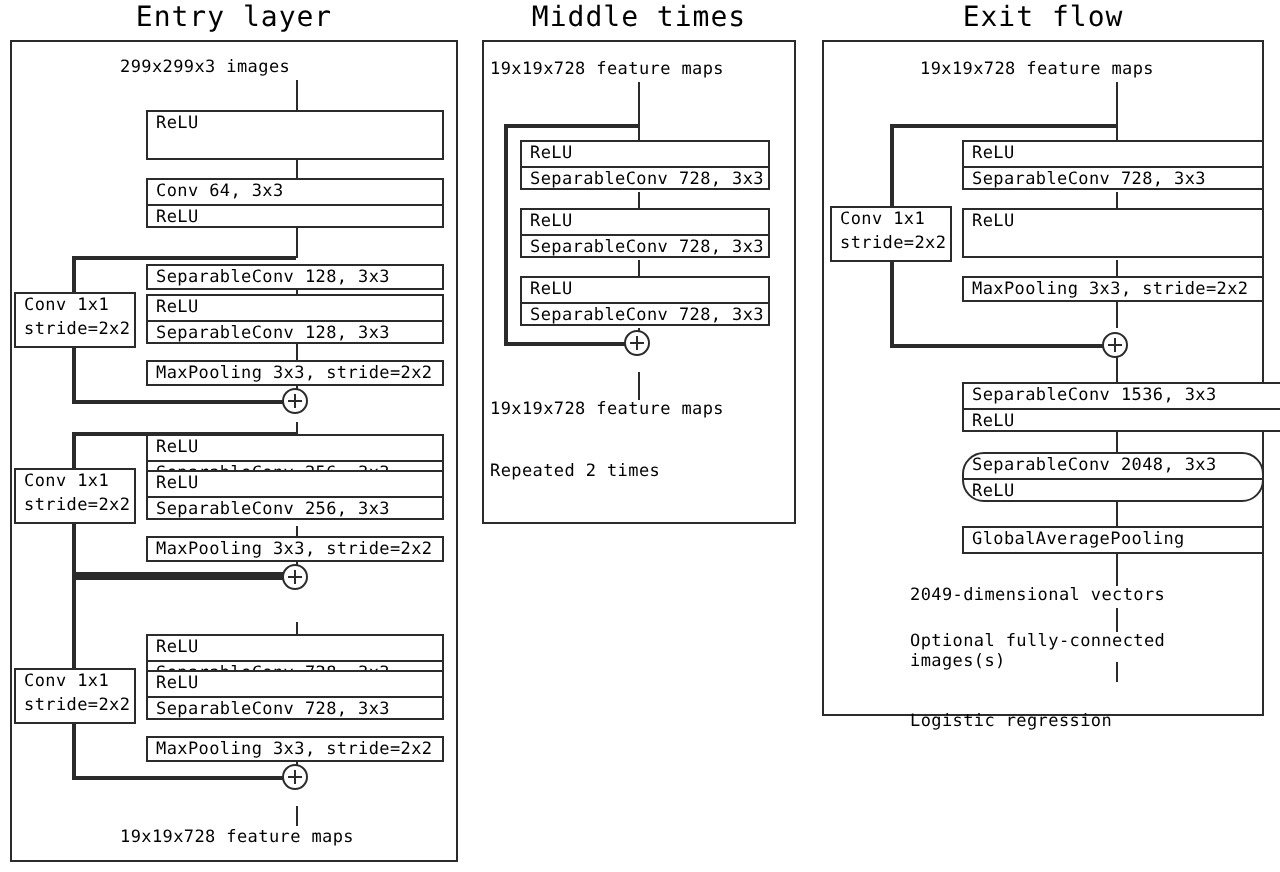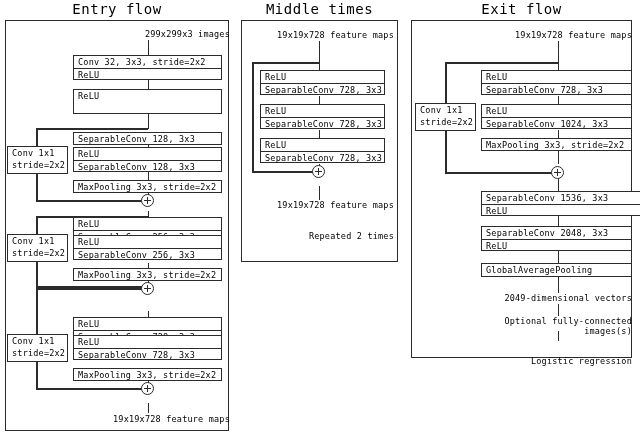--- a/index.html
+++ b/index.html
@@ -3,38 +3,38 @@
 <meta charset="utf-8">
 <style>
   html,body{margin:0;padding:0;background:#ffffff;}
   body{
     width:640px;height:436px;position:relative;overflow:hidden;
     font-family:"DejaVu Sans Mono","Liberation Mono",monospace;
     color:#000000;
   }
   .panel{position:absolute;border:1.5px solid #2b2b2b;background:#ffffff;box-sizing:border-box;}
   .title{position:absolute;font-size:14px;letter-spacing:.5px;text-align:center;white-space:nowrap;}
-  .note{position:absolute;font-size:8.5px;white-space:nowrap;text-align:right;letter-spacing:.2px;}
+  .note{position:absolute;font-size:8.5px;white-space:nowrap;text-align:left;letter-spacing:.2px;}
   .stack{position:absolute;box-sizing:border-box;border:1.2px solid #2b2b2b;background:#fff;}
   .stack > .row{box-sizing:border-box;font-size:8.5px;line-height:12px;height:12px;padding:0 0 0 4px;
        white-space:nowrap;letter-spacing:.2px;overflow:hidden;}
   .stack > .row + .row{border-top:1.2px solid #2b2b2b;}
   
   .vline{position:absolute;width:1.6px;background:#2b2b2b;}
   .hline{position:absolute;height:1.6px;background:#2b2b2b;}
   .plus{position:absolute;width:13px;height:13px;border:1.3px solid #2b2b2b;border-radius:50%;
         background:#ffffff;box-sizing:border-box;}
   .plus:before,.plus:after{content:"";position:absolute;background:#2b2b2b;}
   .plus:before{left:2px;right:2px;top:5px;height:1.4px;}
   .plus:after{top:2px;bottom:2px;left:5px;width:1.4px;}
 </style>
 </head>
 <body>
 
-<div class="title" style="left:5px;top:1px;width:224px;">Entry flow</div>
+<div class="title" style="left:5px;top:1px;width:224px;">Entry layer</div>
 <div class="title" style="left:241px;top:1px;width:157px;">Middle times</div>
 <div class="title" style="left:411px;top:1px;width:221px;">Exit flow</div>
 
 <div class="panel" style="left:5px;top:20px;width:224px;height:411px;"></div>
 
 <div class="note" style="left:60px;top:29px;width:170px;">299x299x3 images</div>
 
 <div class="vline" style="left:147.5px;top:40px;height:16px;"></div>
 <div class="vline" style="left:147.5px;top:79px;height:11px;"></div>
 <div class="vline" style="left:147.5px;top:113px;height:16px;"></div>
@@ -70,24 +70,24 @@
 <div class="stack" style="left:7px;top:234px;width:61px;height:28px;">
   <div class="row">Conv 1x1</div>
   <div class="row" style="border-top:none;">stride=2x2</div>
 </div>
 <div class="stack" style="left:7px;top:334px;width:61px;height:28px;">
   <div class="row">Conv 1x1</div>
   <div class="row" style="border-top:none;">stride=2x2</div>
 </div>
 
 <div class="stack" style="left:73px;top:55px;width:149px;height:25px;">
-  <div class="row">Conv 32, 3x3, stride=2x2</div>
   <div class="row">ReLU</div>
 </div>
 <div class="stack" style="left:73px;top:89px;width:149px;height:25px;">
+  <div class="row">Conv 64, 3x3</div>
   <div class="row">ReLU</div>
 </div>
 <div class="stack" style="left:73px;top:132px;width:149px;height:13px;">
   <div class="row">SeparableConv 128, 3x3</div>
 </div>
 <div class="stack" style="left:73px;top:147px;width:149px;height:25px;">
   <div class="row">ReLU</div>
   <div class="row">SeparableConv 128, 3x3</div>
 </div>
 <div class="stack" style="left:73px;top:180px;width:149px;height:13px;">
@@ -177,33 +177,32 @@
   <div class="row">Conv 1x1</div>
   <div class="row" style="border-top:none;">stride=2x2</div>
 </div>
 
 <div class="stack" style="left:481px;top:70px;width:151px;height:25px;">
   <div class="row">ReLU</div>
   <div class="row">SeparableConv 728, 3x3</div>
 </div>
 <div class="stack" style="left:481px;top:104px;width:151px;height:25px;">
   <div class="row">ReLU</div>
-  <div class="row">SeparableConv 1024, 3x3</div>
 </div>
 <div class="stack" style="left:481px;top:138px;width:151px;height:13px;">
   <div class="row">MaxPooling 3x3, stride=2x2</div>
 </div>
 
 <div class="plus" style="left:551px;top:166px;"></div>
 
 <div class="stack" style="left:481px;top:191px;width:169px;height:25px;">
   <div class="row">SeparableConv 1536, 3x3</div>
   <div class="row">ReLU</div>
 </div>
-<div class="stack" style="left:481px;top:226px;width:151px;height:25px;">
+<div class="stack" style="left:481px;top:226px;width:151px;height:25px;border-radius:11px;">
   <div class="row">SeparableConv 2048, 3x3</div>
   <div class="row">ReLU</div>
 </div>
 <div class="stack" style="left:481px;top:263px;width:151px;height:14px;">
   <div class="row" style="height:13px;line-height:13px;">GlobalAveragePooling</div>
 </div>
 
 <div class="note" style="left:455px;top:293px;width:177px;">2049-dimensional vectors</div>
 <div class="note" style="left:455px;top:316px;width:177px;">Optional fully-connected</div>
 <div class="note" style="left:455px;top:326px;width:177px;">images(s)</div>

